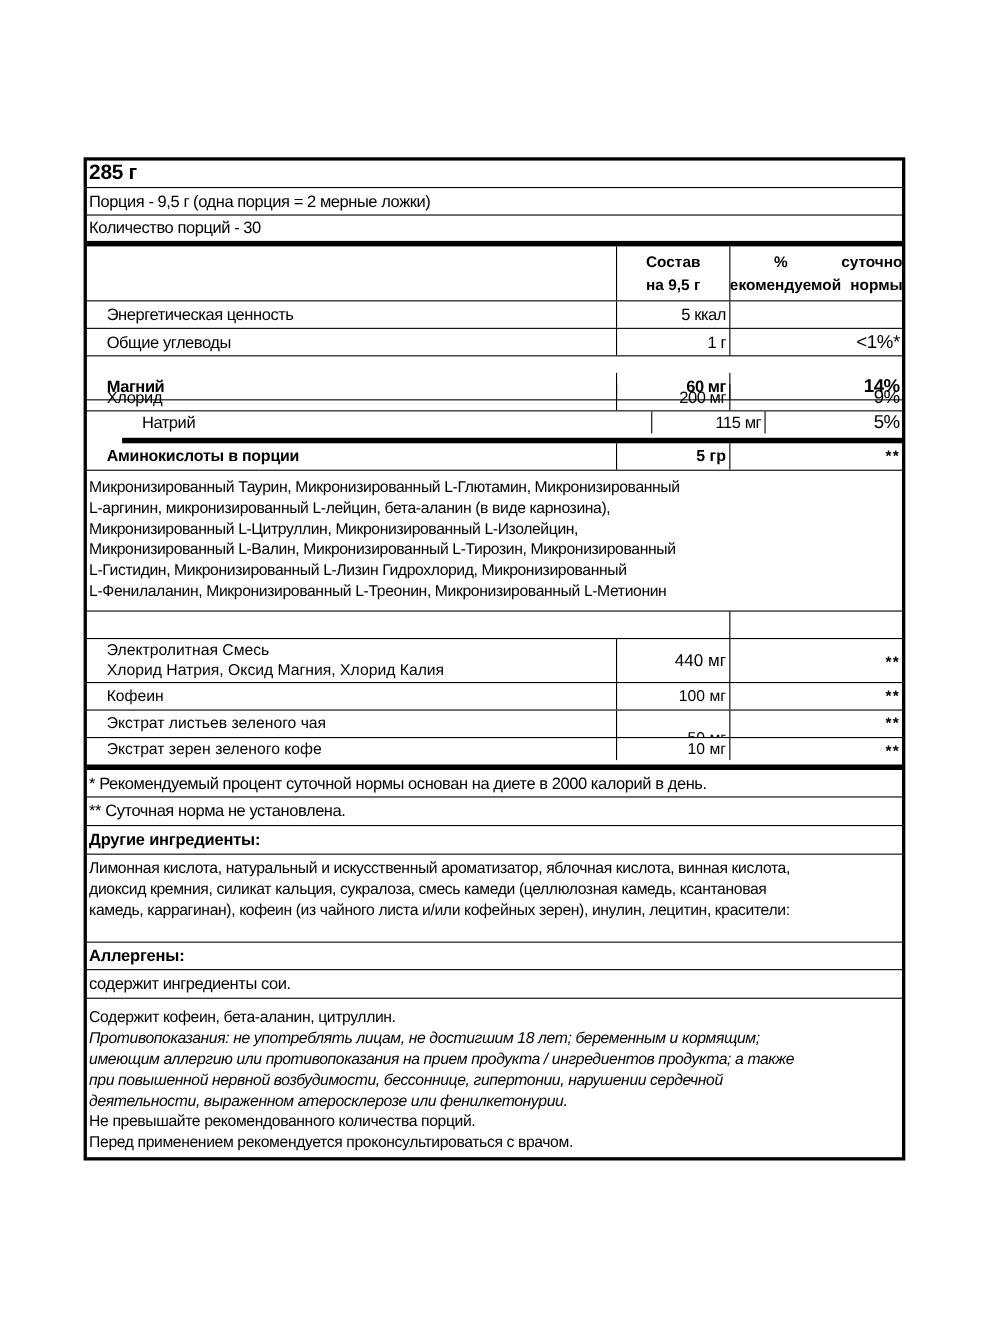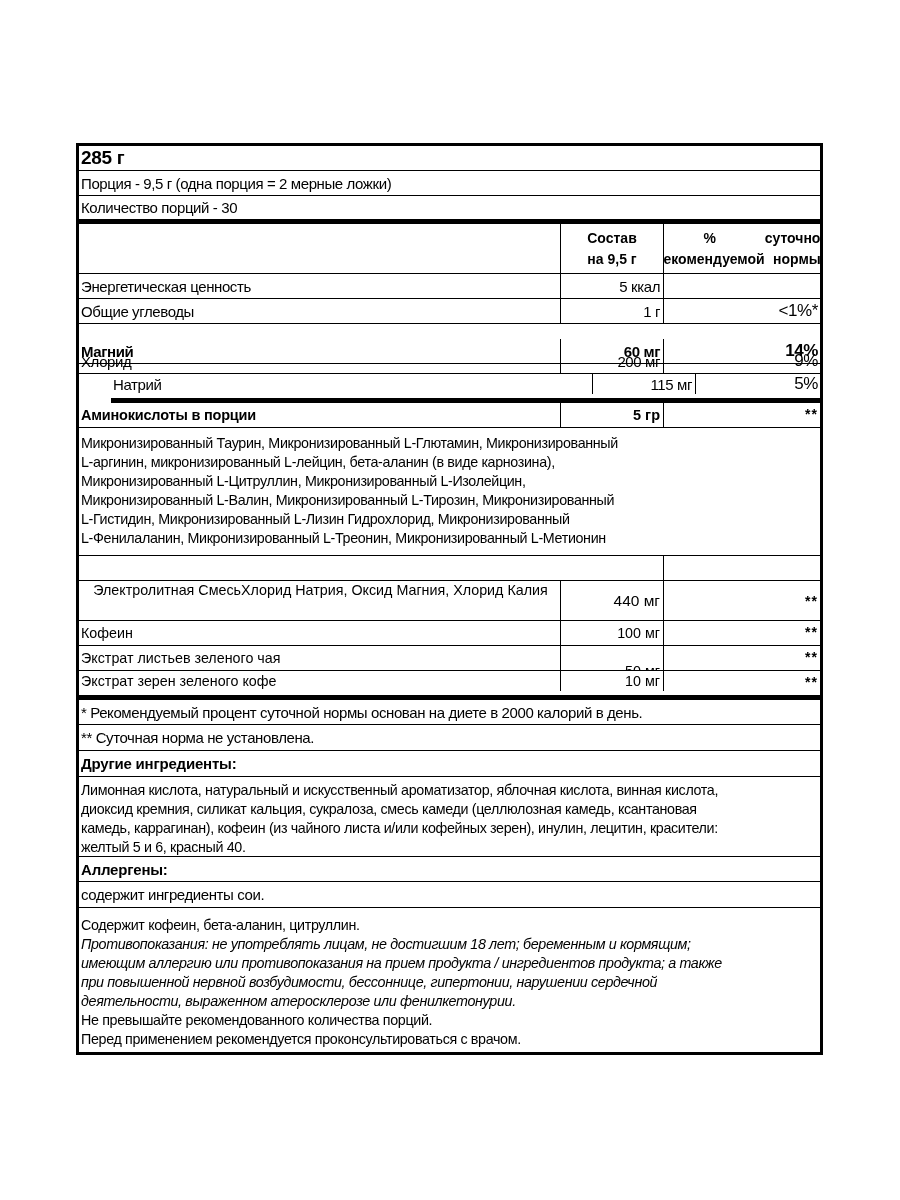--- a/index.html
+++ b/index.html
@@ -5,21 +5,21 @@
   html, body { margin: 0; padding: 0; background: #ffffff; }
   body { width: 900px; height: 1200px; position: relative; overflow: hidden;
          font-family: "Liberation Sans", sans-serif; color: #000; }
   .label { position: absolute; left: 76px; top: 143px; width: 747px; height: 912px;
            box-sizing: border-box; border: 3px solid #000; }
   .row { position: absolute; left: 0; right: 0; box-sizing: border-box;
          border-bottom: 1.5px solid #000; }
   .thick { border-bottom: 5px solid #000; }
   .cell { position: absolute; top: 0; bottom: 0; box-sizing: border-box; display: flex;
           align-items: center; overflow: hidden; white-space: nowrap; }
-  .c1 { left: 0; width: 481px; padding-left: 2px; }
+  .c1 { left: 0; width: 481px; padding-left: 18px; }
   .c2 { left: 481px; width: 103px; border-left: 1.5px solid #000; justify-content: flex-end; padding-right: 3px; }
   .c3 { left: 584px; right: 0; border-left: 1.5px solid #000; justify-content: flex-end; padding-right: 2px; }
   .narrow { font-family: "Liberation Sans", sans-serif; font-size: 15px; transform-origin: left center; letter-spacing: -0.4px; text-align: right; }
   .t14 { font-size: 14.5px; }
   .bold { font-weight: bold; }
   .title { font-size: 19px; font-weight: bold; letter-spacing: -0.3px; }
   .hdr { text-align: center; justify-content: center; padding: 0; font-weight: bold; font-size: 14px; line-height: 21px; white-space: normal; }
   .para { position: absolute; left: 2px; right: 4px; font-size: 14.3px; line-height: 19px; letter-spacing: -0.35px; }
   .italic { font-style: italic; }
   .stars { font-size: 14px; font-weight: bold; letter-spacing: 1px; align-self: flex-start; padding-top: 3px; }
@@ -136,21 +136,21 @@
       <div>L-Гистидин, Микронизированный L-Лизин Гидрохлорид, Микронизированный</div>
       <div>L-Фенилаланин, Микронизированный L-Треонин, Микронизированный L-Метионин</div>
     </div>
   </div>
 
   <div class="row" style="top:410px;height:25px;">
     <div class="cell c3"></div>
   </div>
 
   <div class="row" style="top:435px;height:40px;">
-    <div class="cell c1" style="flex-direction:row;align-items:flex-start;justify-content:center;font-size:14.3px;line-height:19px;">
+    <div class="cell c1" style="flex-direction:column;align-items:flex-start;justify-content:center;font-size:14.3px;line-height:19px;">
       <span>Электролитная Смесь</span>
       <span>Хлорид Натрия, Оксид Магния, Хлорид Калия</span>
     </div>
     <div class="cell c2">
         <span style="font-size:15.5px;">440 мг</span>
       </div>
     <div class="cell c3">
         <span class="stars" style="align-self:center;padding-top:0;">**</span>
       </div>
   </div>
@@ -207,21 +207,20 @@
     <div class="cell" style="left:0;right:0;padding-left:2px;">
       <span class="narrow bold" style="letter-spacing:-0.2px;">Другие ингредиенты:</span>
     </div>
   </div>
 
   <div class="row" style="top:631px;height:80px;">
     <div class="para" style="top:4px;">
       <div>Лимонная кислота, натуральный и искусственный ароматизатор, яблочная кислота, винная кислота,</div>
       <div>диоксид кремния, силикат кальция, сукралоза, смесь камеди (целлюлозная камедь, ксантановая</div>
       <div>камедь, каррагинан), кофеин (из чайного листа и/или кофейных зерен), инулин, лецитин, красители:</div>
-      <div>желтый 5 и 6, красный 40.</div>
     </div>
   </div>
 
   <div class="row" style="top:711px;height:25px;">
     <div class="cell" style="left:0;right:0;padding-left:2px;">
       <span class="narrow bold" style="letter-spacing:-0.2px;">Аллергены:</span>
     </div>
   </div>
 
   <div class="row" style="top:736px;height:26px;">

